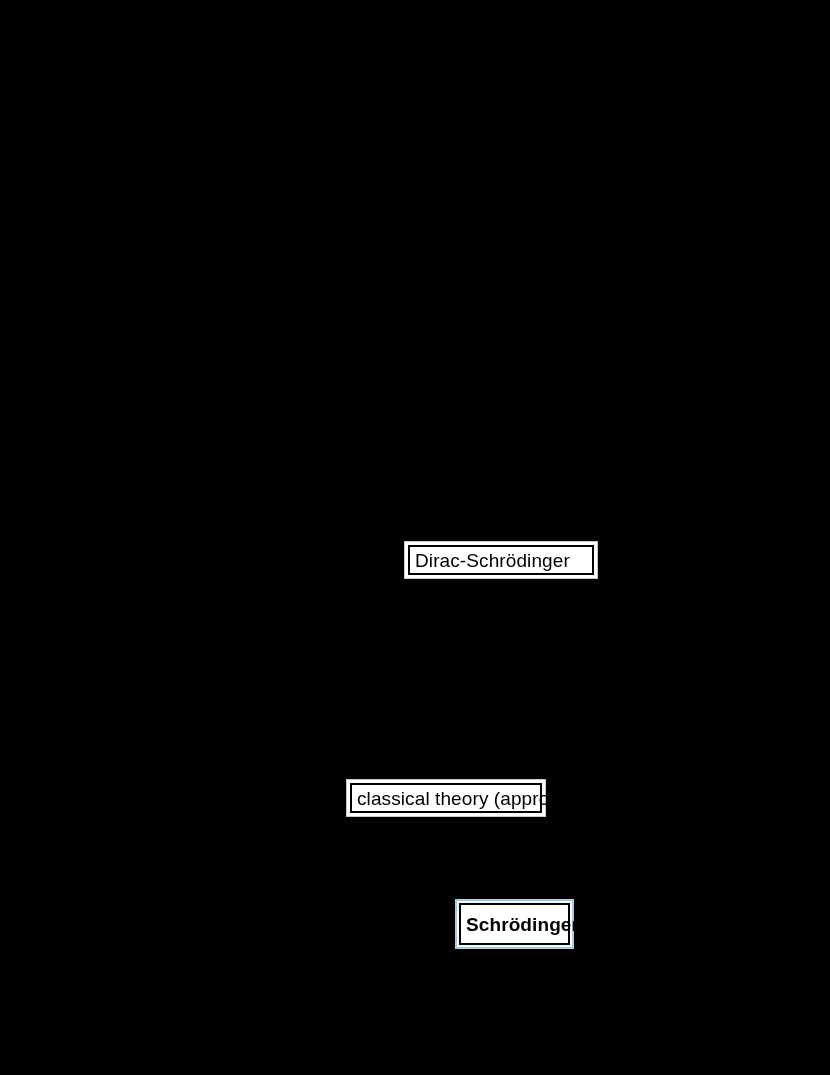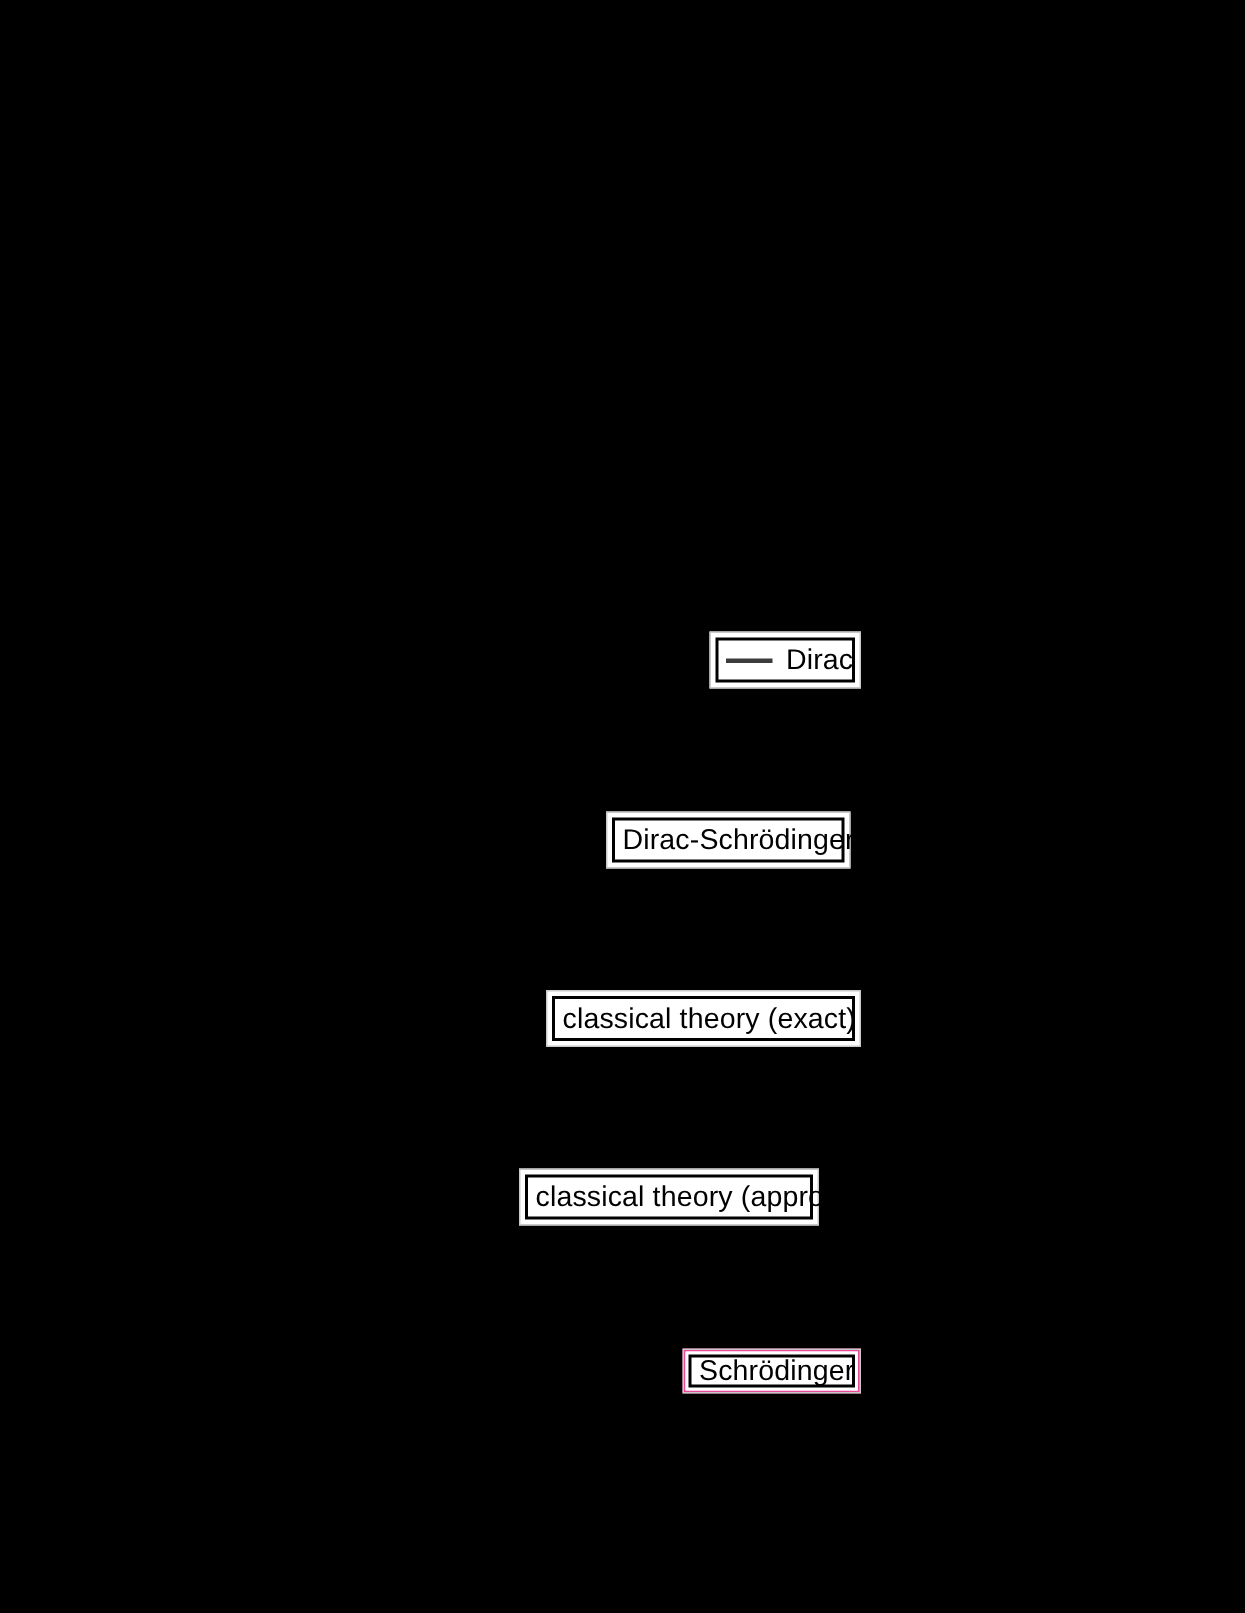--- a/index.html
+++ b/index.html
@@ -74,49 +74,34 @@
     line-height: 19px;
     color: #000000;
     letter-spacing: 0.1px;
   }
 </style>
 </head>
 <body style="background: rgb(0, 0, 0);">
 
 <div id="canvas" style="background: rgb(0, 0, 0);">
 
-<div class="legend-box" style="left: 473px; top: 421px; width: 101px; height: 38px; border-color: rgb(201, 201, 201); background: rgb(255, 255, 255);">
-      <div class="legend-inner">
-        <div class="legend-frame" style="border-color: rgb(0, 0, 0); background: rgb(255, 255, 255);">
-          <span class="legend-swatch" style="background: rgb(60, 60, 60);"></span>
-          <span class="legend-label" style="color: rgb(0, 0, 0);">Dirac</span>
-        </div>
-      </div>
-    </div>
-    <div class="legend-box" style="left: 404px; top: 541px; width: 163px; height: 38px; border-color: rgb(201, 201, 201); background: rgb(255, 255, 255);">
+    <div class="legend-box" style="left: 404px; top: 541px; width: 194px; height: 38px; border-color: rgb(201, 201, 201); background: rgb(255, 255, 255);">
       <div class="legend-inner">
         <div class="legend-frame" style="border-color: rgb(0, 0, 0); background: rgb(255, 255, 255);">
           <span class="legend-label" style="color: rgb(0, 0, 0);">Dirac-Schrödinger</span>
-        </div>
-      </div>
-    </div>
-    <div class="legend-box" style="left: 364px; top: 660px; width: 210px; height: 38px; border-color: rgb(201, 201, 201); background: rgb(255, 255, 255);">
-      <div class="legend-inner">
-        <div class="legend-frame" style="border-color: rgb(0, 0, 0); background: rgb(255, 255, 255);">
-          <span class="legend-label" style="color: rgb(0, 0, 0);">classical theory (exact)</span>
         </div>
       </div>
     </div>
     <div class="legend-box" style="left: 346px; top: 779px; width: 200px; height: 38px; border-color: rgb(201, 201, 201); background: rgb(255, 255, 255);">
       <div class="legend-inner">
         <div class="legend-frame" style="border-color: rgb(0, 0, 0); background: rgb(255, 255, 255);">
           <span class="legend-label" style="color: rgb(0, 0, 0);">classical theory (approx.)</span>
         </div>
       </div>
     </div>
-    <div class="legend-box" style="left: 455px; top: 899px; width: 119px; height: 30px; border-color: rgb(201, 201, 201); background: #ec4899;">
+    <div class="legend-box" style="left: 455px; top: 899px; width: 119px; height: 50px; border-color: rgb(201, 201, 201); background: #7dd3fc; font-weight: bold;">
       <div class="legend-inner">
         <div class="legend-frame" style="border-color: rgb(0, 0, 0); background: rgb(255, 255, 255);">
           <span class="legend-label" style="color: rgb(0, 0, 0);">Schrödinger</span>
         </div>
       </div>
     </div>
   </div>
 
 </body></html>

